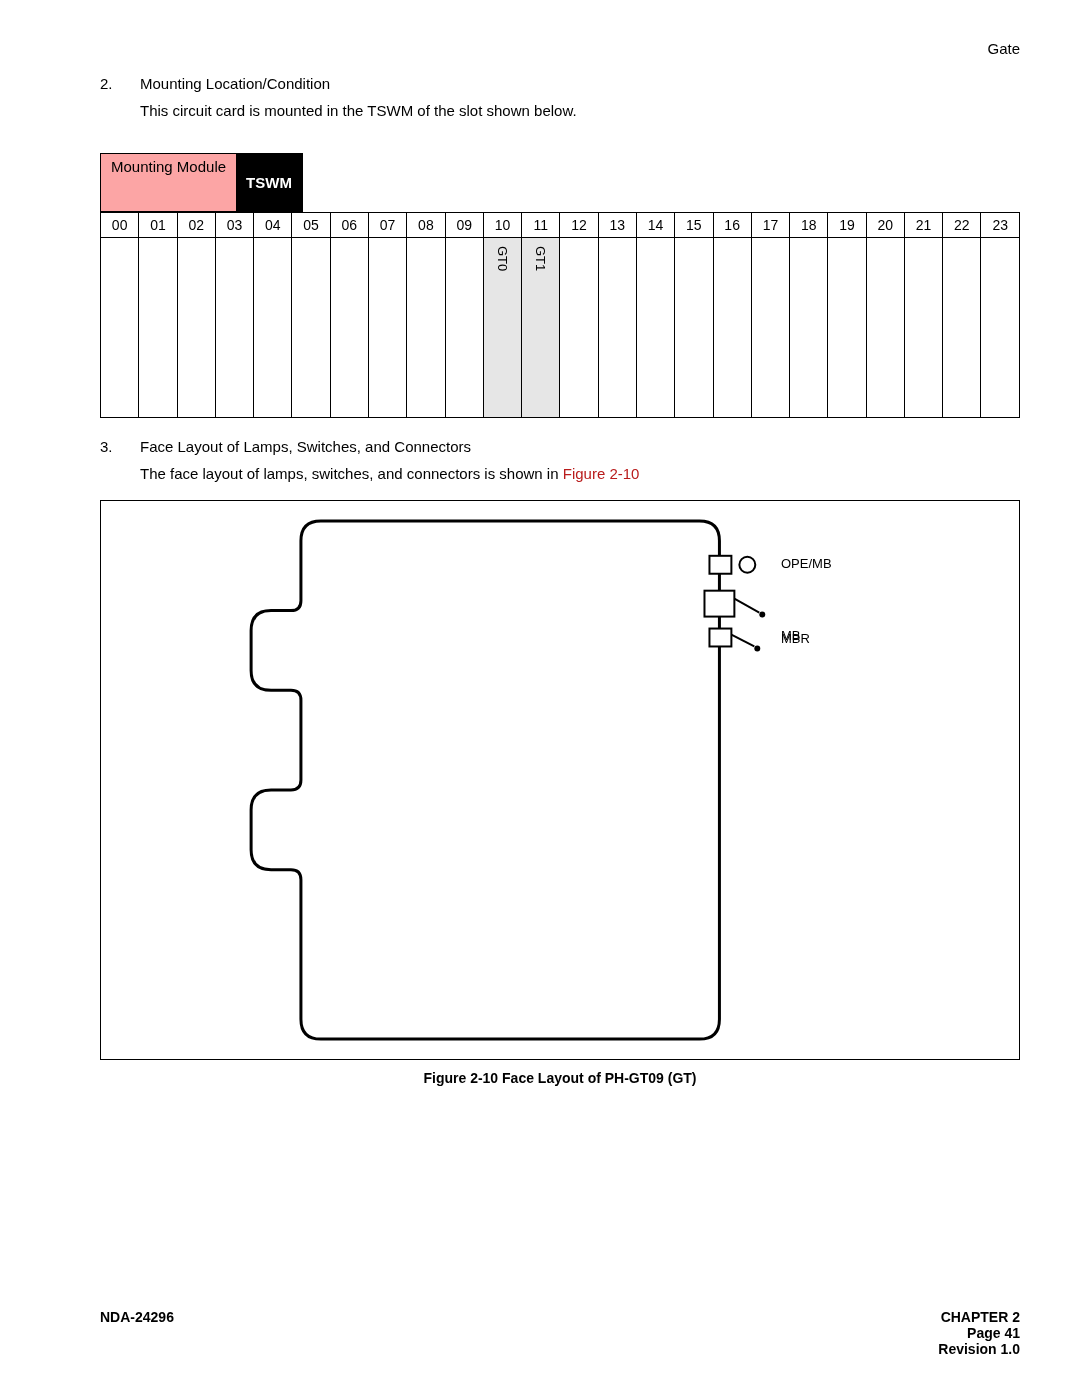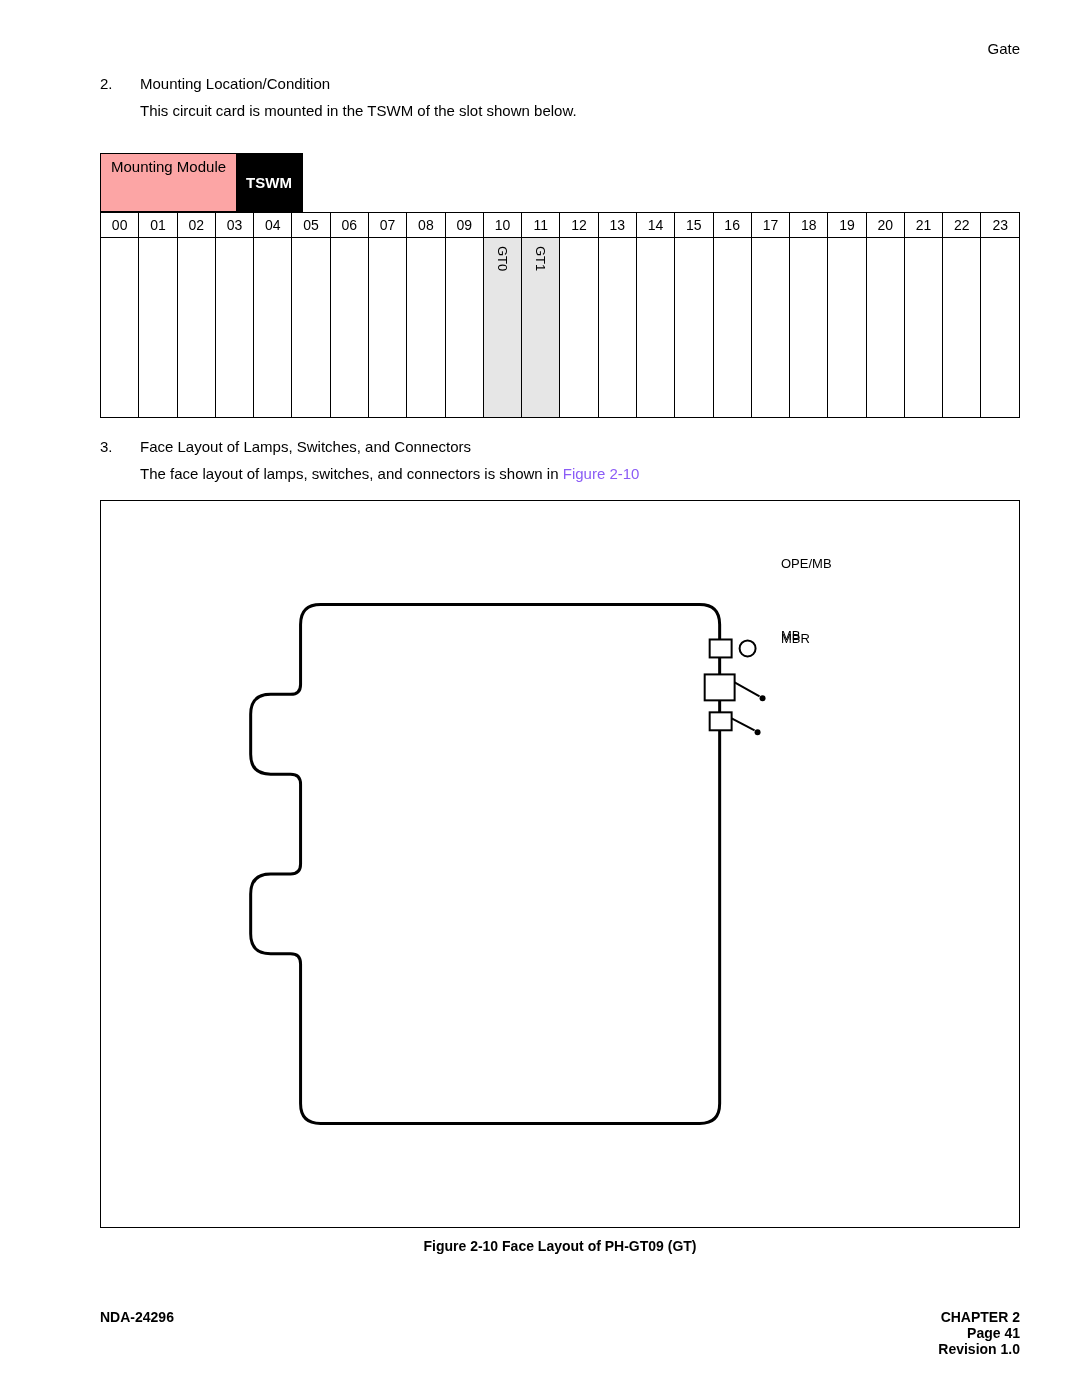--- a/index.html
+++ b/index.html
@@ -58,25 +58,25 @@
     vertical-align: top;
     padding-top: 8px;
   }
   .slot-table .shaded { background: #e6e6e6; }
   .vtext {
     writing-mode: vertical-rl;
     text-orientation: mixed;
     font-size: 13px;
     display: inline-block;
   }
-  .link { color: #8b5cf6; }
+  .link { color: #b91c1c; }
   .figure-container {
     border: 1px solid #000;
     width: 100%;
-    height: 728px;
+    height: 560px;
     position: relative;
     margin-top: 12px;
   }
   .board-svg {
     position: absolute;
     top: 0; left: 0; width: 100%; height: 100%;
   }
   .conn-label {
     position: absolute;
     font-size: 13px;

